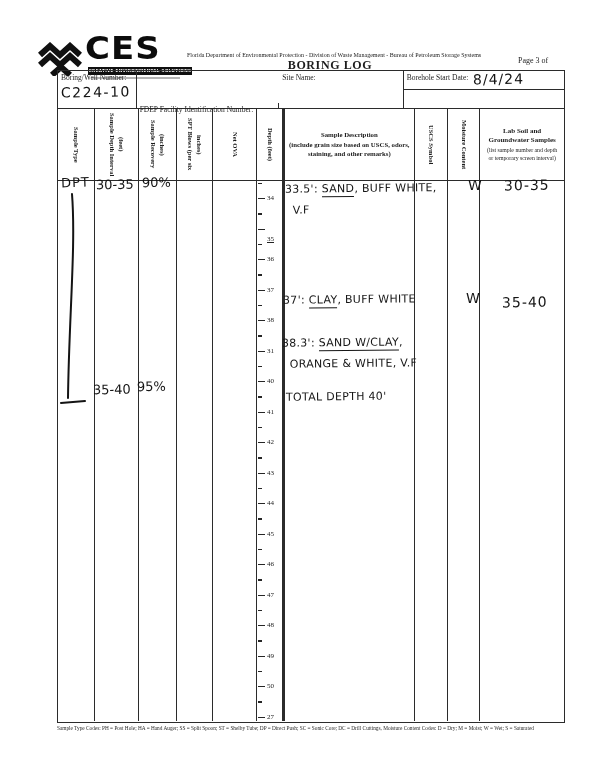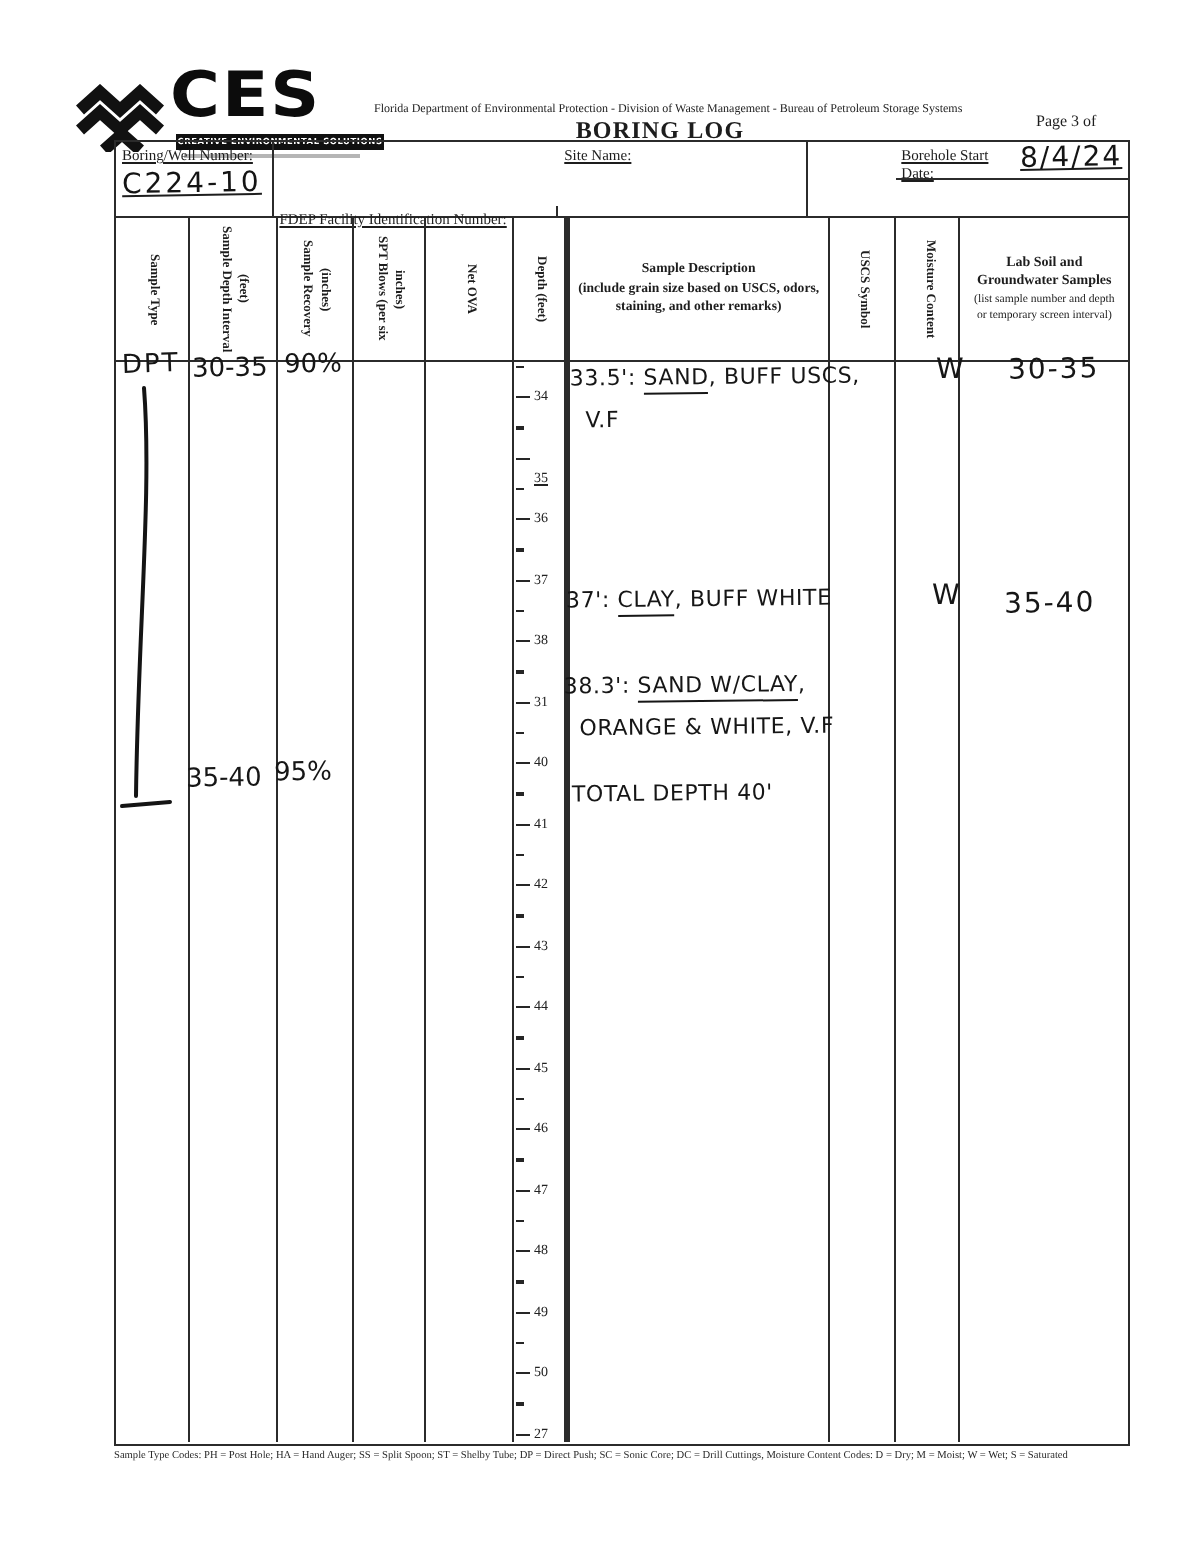--- a/index.html
+++ b/index.html
@@ -19,23 +19,23 @@
   .doc-title{position:absolute;left:230px;top:58px;width:200px;text-align:center;
              font-weight:bold;font-size:12px;letter-spacing:.6px;}
   .page-label{position:absolute;left:518px;top:56px;font-size:8px;}
 
   
   .frame{position:absolute;left:57px;top:70px;width:508px;height:653px;
          border:1.5px solid #2b2b2b;box-sizing:border-box;}
 
   
   .info-bar{display:flex;height:38px;border-bottom:1px solid #2b2b2b;box-sizing:border-box;}
-  .info-cell{border-right:1px solid #2b2b2b;box-sizing:border-box;padding:2px 3px;font-size:7.5px;text-decoration:underline;}
+  .info-cell{border-right:1px solid #2b2b2b;box-sizing:border-box;padding:2px 3px;font-size:7.5px;}
   .ic0{width:79px;} .ic1{width:143px;margin-top:32px;} .ic2{width:125px;} .ic3{width:161px;border-right:none;padding:0;}
-  .date-row{height:19px;box-sizing:border-box;padding:2px 3px;display:flex;align-items:flex-start;margin-left:44px;}
+  .date-row{height:19px;box-sizing:border-box;padding:2px 3px;display:flex;align-items:flex-start;}
   .date-row.first{border-bottom:1px solid #2b2b2b;}
   .hand{font-family:"DejaVu Sans",sans-serif;color:#141414;}
   .well-value{font-size:14px;letter-spacing:1.5px;margin-top:2px;transform:rotate(-1deg);}
   .date-value{font-size:14px;letter-spacing:1px;margin-left:5px;margin-top:-2px;transform:rotate(-1deg);}
 
   
   .col-heads{display:flex;height:72px;border-bottom:1px solid #2b2b2b;box-sizing:border-box;}
   .hc{border-right:1px solid #2b2b2b;box-sizing:border-box;display:flex;align-items:center;
       justify-content:center;text-align:center;font-weight:bold;font-size:6.5px;overflow:hidden;}
   .vspan{writing-mode:vertical-lr;max-height:68px;line-height:1.35;}
@@ -215,20 +215,20 @@
       <div class="tick" style="left: 258px; top: 182.75px; width: 4px;"></div>
       <div class="hw" style="left: 61px; top: 175px; font-size: 13px; letter-spacing: 1px; transform: rotate(-2deg);">DPT</div>
       <div class="hw" style="left: 96px; top: 177px; font-size: 13px; transform: rotate(-1deg);">30-35</div>
       <div class="hw" style="left: 142px; top: 175px; font-size: 13px; transform: rotate(-1deg);">90%</div>
       <div class="hw" style="left: 468px; top: 177px; font-size: 14px;">W</div>
       <div class="hw" style="left: 504px; top: 177px; font-size: 14px; letter-spacing: 1px; transform: rotate(-1deg);">30-35</div>
       <div class="hw" style="left: 93px; top: 382px; font-size: 13px; transform: rotate(-1deg);">35-40</div>
       <div class="hw" style="left: 137px; top: 379px; font-size: 13px; transform: rotate(-1deg);">95%</div>
       <div class="hw" style="left: 466px; top: 290px; font-size: 14px;">W</div>
       <div class="hw" style="left: 502px; top: 294px; font-size: 14px; letter-spacing: 1px; transform: rotate(-1deg);">35-40</div>
-      <div class="hw" style="left: 285px; top: 178px; width: 140px; transform: rotate(-0.6deg);"><div class="desc-line"><span>33.5': </span><span class="u">SAND</span><span>, BUFF USCS,</span></div><div class="desc-line"><span>  V.F</span></div></div>
+      <div class="hw" style="left: 285px; top: 178px; width: 140px; transform: rotate(-0.6deg);"><div class="desc-line"><span>33.5': </span><span class="u">SAND</span><span>, BUFF WHITE,</span></div><div class="desc-line"><span>  V.F</span></div></div>
       <div class="hw" style="left: 283px; top: 289px; width: 140px; transform: rotate(-0.6deg);"><div class="desc-line"><span>37': </span><span class="u">CLAY</span><span>, BUFF WHITE</span></div></div>
       <div class="hw" style="left: 282px; top: 332px; width: 140px; transform: rotate(-0.6deg);"><div class="desc-line"><span>38.3': </span><span class="u">SAND W/CLAY</span><span>,</span></div><div class="desc-line"><span>  ORANGE &amp; WHITE, V.F</span></div></div>
       <div class="hw" style="left: 286px; top: 386px; width: 140px; transform: rotate(-0.6deg);"><div class="desc-line"><span>TOTAL DEPTH 40'</span></div></div>
     </div>
 
   <div class="footer-codes">Sample Type Codes:  PH = Post Hole;  HA = Hand Auger;  SS = Split Spoon;  ST = Shelby Tube;  DP = Direct Push;  SC = Sonic Core;  DC = Drill Cuttings, Moisture Content Codes:  D = Dry;  M = Moist;  W = Wet;  S = Saturated</div>
 </div>
 
 </body></html>

